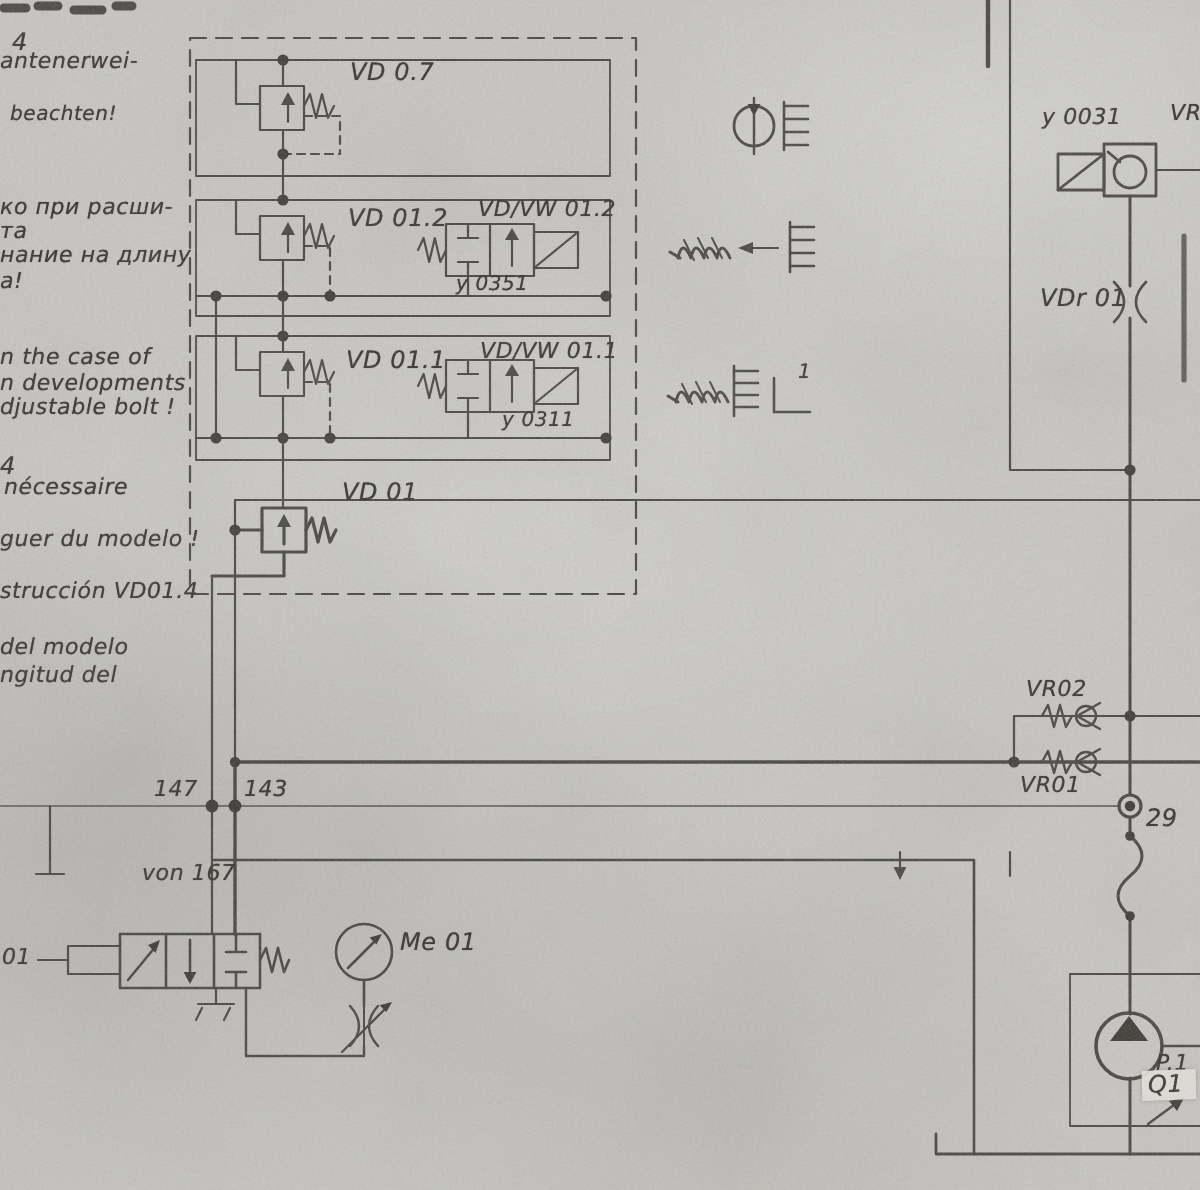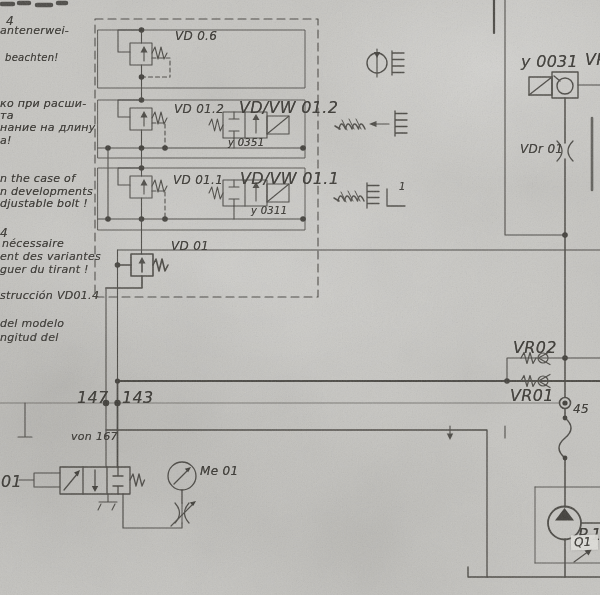--- a/index.html
+++ b/index.html
@@ -11,21 +11,21 @@
       radial-gradient(ellipse 500px 260px at 45% 45%, rgba(255,255,255,.14), transparent 60%),
       radial-gradient(ellipse 300px 200px at 60% 90%, rgba(100,98,92,.12), transparent 65%),
       #c6c5c1;
     font-family:"DejaVu Sans", sans-serif;}
   svg.layer{position:absolute;left:0;top:0;}
   #linework{filter:blur(.25px);}
   .noise{opacity:.17;pointer-events:none;}
   .noise2{opacity:.10;pointer-events:none;}
   .lbl{position:absolute;font-style:italic;color:#34322d;white-space:nowrap;
        letter-spacing:.3px;text-shadow:0 0 .5px rgba(52,50,45,.75);}
-  .s10{font-size:10px}.s11{font-size:16px}.s12{font-size:12px}.s13{font-size:11px}.s14{font-size:10px}
+  .s10{font-size:10px}.s11{font-size:11px}.s12{font-size:12px}.s13{font-size:11px}.s14{font-size:10px}
   .patch{position:absolute;left:571px;top:535px;width:27px;height:15px;
          background:rgba(224,223,218,.95);transform:rotate(-2deg);box-shadow:0 0 2px rgba(80,78,74,.4);}
   .patch .lbl{position:static;display:block;padding-left:3px;}
 </style>
 </head>
 <body>
 
 <div id="page">
 
   <svg id="linework" class="layer" width="600" height="595" viewBox="0 0 600 595">
@@ -263,42 +263,41 @@
   <span class="lbl s13" style="left:0px;top:109px">та</span>
   <span class="lbl s13" style="left:0px;top:121px">нание на длину</span>
   <span class="lbl s13" style="left:0px;top:134px">а!</span>
 
   <span class="lbl s13" style="left:0px;top:172px">n the case of</span>
   <span class="lbl s13" style="left:0px;top:197px">djustable bolt !</span>
   <span class="lbl s13" style="left:0px;top:185px">n developments</span>
 
   <span class="lbl s12" style="left:0px;top:226px">4</span>
   <span class="lbl s13" style="left:2px;top:237px">nécessaire</span>
-  <span class="lbl s13" style="left:0px;top:250px">ent des variantes</span>
-  <span class="lbl s13" style="left:0px;top:263px">guer du tirant !</span>
+  <span class="lbl s13" style="left:0px;top:263px">guer du modelo !</span>
 
   <span class="lbl s13" style="left:0px;top:289px">strucción VD01.4</span>
   <span class="lbl s13" style="left:0px;top:317px">del modelo</span>
   <span class="lbl s13" style="left:0px;top:331px">ngitud del</span>
 
-  <span class="lbl s12" style="left:175px;top:29px">VD 0.6</span>
+  <span class="lbl s12" style="left:175px;top:29px">VD 0.7</span>
   <span class="lbl s12" style="left:174px;top:102px">VD 01.2</span>
   <span class="lbl s11" style="left:239px;top:98px">VD/VW 01.2</span>
   <span class="lbl s10" style="left:228px;top:137px">y 0351</span>
   <span class="lbl s12" style="left:173px;top:173px">VD 01.1</span>
   <span class="lbl s11" style="left:240px;top:169px">VD/VW 01.1</span>
   <span class="lbl s10" style="left:251px;top:205px">y 0311</span>
   <span class="lbl s12" style="left:171px;top:239px">VD 01</span>
 
   <span class="lbl s11" style="left:521px;top:52px">y 0031</span>
   <span class="lbl s11" style="left:585px;top:50px">VR</span>
   <span class="lbl s12" style="left:520px;top:142px">VDr 01</span>
   <span class="lbl s11" style="left:513px;top:338px">VR02</span>
   <span class="lbl s11" style="left:510px;top:386px">VR01</span>
-  <span class="lbl s12" style="left:573px;top:402px">45</span>
+  <span class="lbl s12" style="left:573px;top:402px">29</span>
 
   <span class="lbl s11" style="left:77px;top:388px">147</span>
   <span class="lbl s11" style="left:122px;top:388px">143</span>
   <span class="lbl s13" style="left:71px;top:430px">von 167</span>
   <span class="lbl s11" style="left:1px;top:472px">01</span>
 
   <span class="lbl s12" style="left:200px;top:464px">Me 01</span>
   <span class="lbl s11" style="left:578px;top:525px">P.1</span>
   <div class="patch">
     <span class="lbl s12">Q1</span>

